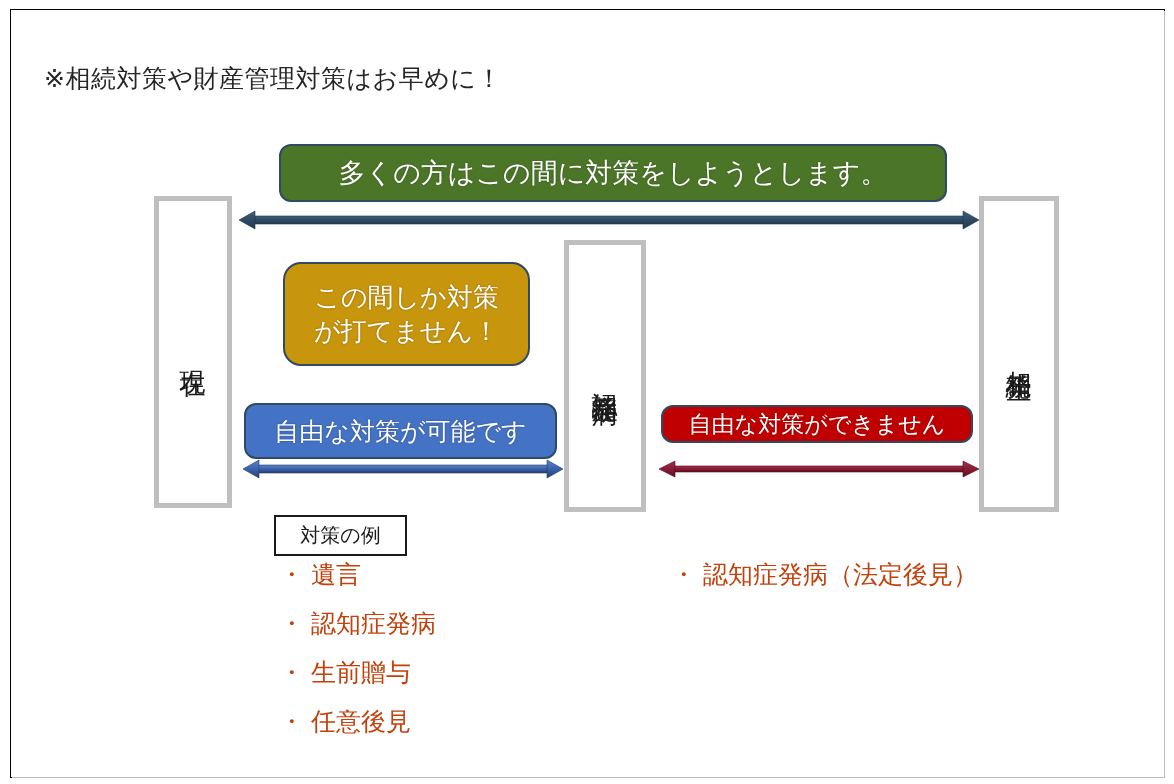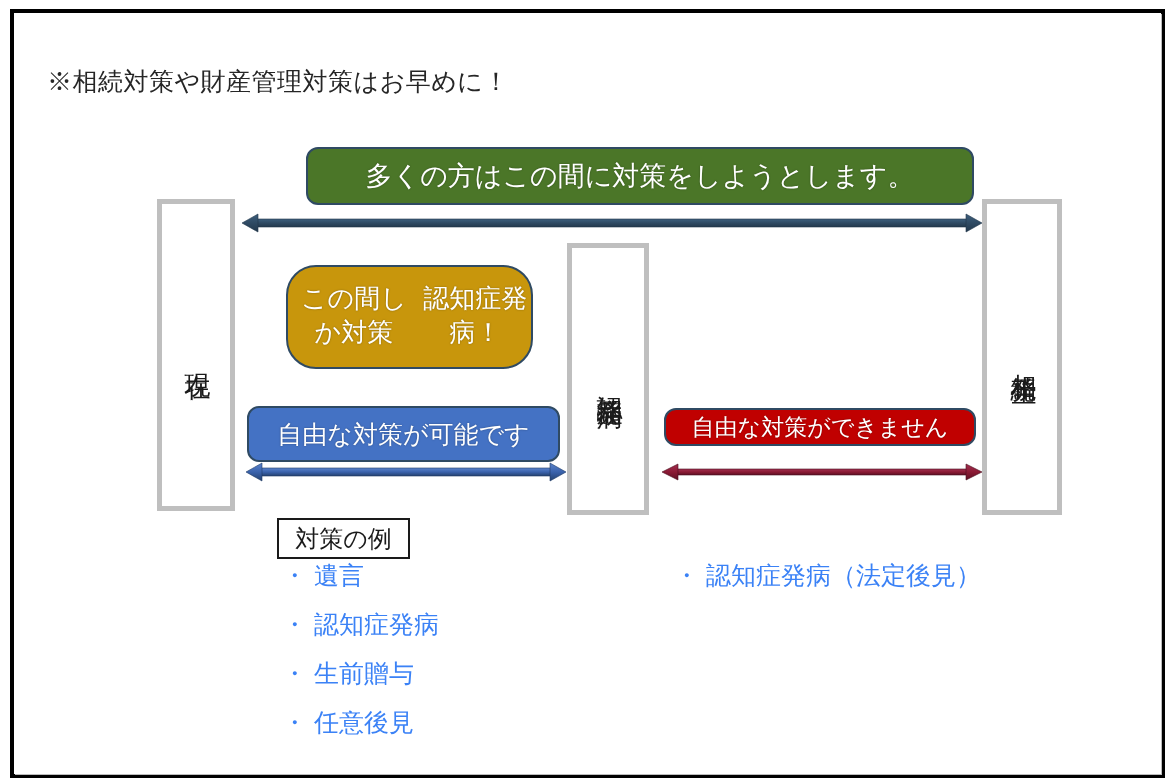--- a/index.html
+++ b/index.html
@@ -17,24 +17,23 @@
     background: #ffffff;
     overflow: hidden;
   }
   
   .slide-frame {
     position: absolute;
     left: 10px;
     top: 9px;
     width: 1155px;
     height: 769px;
-    border: 4px solid #000000;
-    box-sizing: border-box;
-    background: #ffffff;
-    font-family: Liberation Mono, monospace;
+    border: 1px solid #000000;
+    box-sizing: border-box;
+    background: #ffffff;
   }
   .slide-frame::after {
     content: "";
     position: absolute;
     left: 1px;
     top: 1px;
     right: -1px;
     bottom: -1px;
     border-right: 1px solid #bcbcbc;
     border-bottom: 1px solid #bcbcbc;
@@ -86,29 +85,28 @@
     font-weight: 400;
     border-radius: 14px;
     border: 2px solid #2f4a63;
     text-shadow: 0 0 2px rgba(0,0,0,0.35);
   }
   #banner-green {
     left: 268px; top: 134px; width: 668px; height: 58px;
     background: #4b7628;
     font-size: 27px;
     border-radius: 12px;
-    margin-left: 24px;
   }
   #banner-orange {
     left: 272px; top: 252px; width: 247px; height: 104px;
     background: #c8960c;
     font-size: 26px;
     line-height: 1.32;
-    border-radius: 30px;
-    flex-direction: row;
+    border-radius: 18px;
+    flex-direction: column;
   }
   #banner-blue {
     left: 233px; top: 393px; width: 313px; height: 56px;
     background: #4472c4;
     font-size: 25px;
     border-radius: 12px;
     justify-content: center;
   }
   #banner-red {
     left: 650px; top: 395px; width: 312px; height: 38px;
@@ -128,34 +126,34 @@
     position: absolute;
     left: 263px;
     top: 505px;
     width: 133px;
     height: 41px;
     border: 2px solid #1a1a1a;
     box-sizing: border-box;
     display: flex;
     align-items: center;
     justify-content: center;
-    font-size: 24px;
+    font-size: 20px;
     color: #1a1a1a;
   }
   .bullet-list {
     position: absolute;
     margin: 0;
     padding: 0;
     list-style: none;
   }
   #list-left  { left: 268px; top: 552px; }
   #list-right { left: 660px; top: 552px; }
   .bullet-list li {
     font-size: 25px;
-    color: #3b82f6;
+    color: #c2410c;
     line-height: 1.0;
     margin-bottom: 24px;
     white-space: nowrap;
   }
   .bullet-list li .dot {
     display: inline-block;
     margin-right: 7px;
   }
 </style>
 </head>
@@ -191,21 +189,21 @@
           <stop offset="100%" stop-color="#22384c"></stop>
         </linearGradient>
       </defs>
       <rect x="14" y="8" width="712" height="8" fill="url(#gtop)" stroke="#22384c" stroke-width="0.6"></rect>
       <polygon points="0,12 16,3 16,21" fill="url(#gtop)" stroke="#22384c" stroke-width="0.6"></polygon>
       <polygon points="740,12 724,3 724,21" fill="url(#gtop)" stroke="#22384c" stroke-width="0.6"></polygon>
     </svg>
 
     <div class="banner" id="banner-orange">
       <span>この間しか対策</span>
-      <span>認知症発病！</span>
+      <span>が打てません！</span>
     </div>
 
     <div class="banner" id="banner-blue">
       <span>自由な対策が可能です</span>
     </div>
 
     <svg class="arrow-svg" id="arrow-blue" viewBox="0 0 320 24">
       <defs>
         <linearGradient id="gblue" x1="0" y1="0" x2="0" y2="1">
           <stop offset="0%" stop-color="#5b84cc"></stop>

